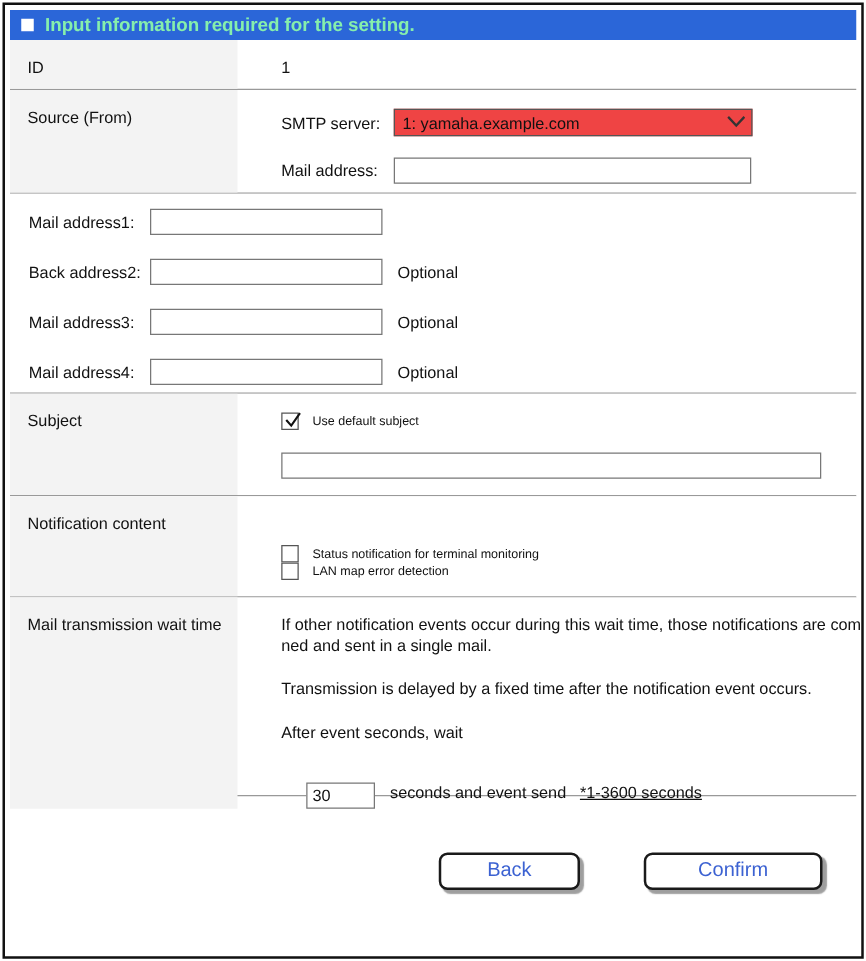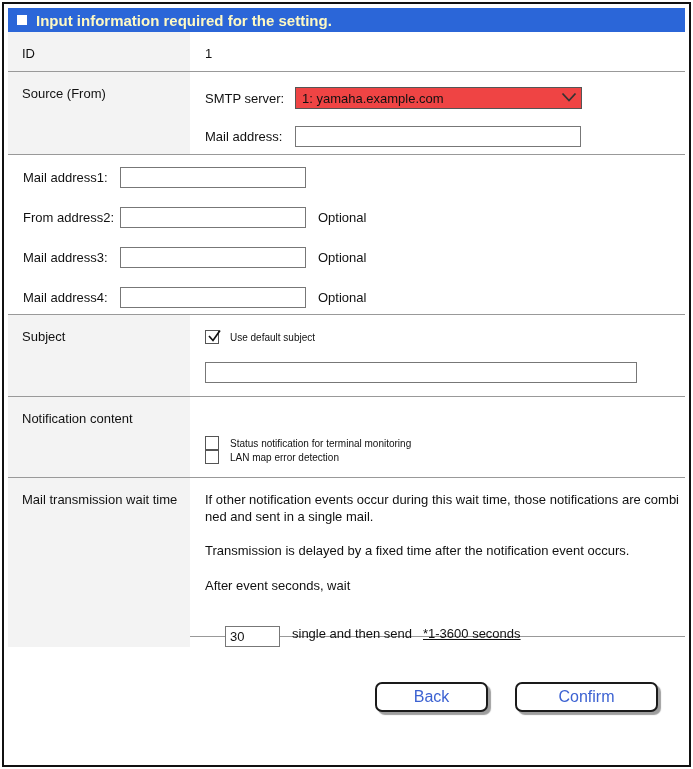--- a/index.html
+++ b/index.html
@@ -12,34 +12,35 @@
   .page { width:693px; height:769px; padding:2px; background:#fff; }
   .frame {
     width:100%; height:100%;
     border:2px solid #111;
     padding:4px 4px 0 4px;
     background:#fff;
     overflow:hidden;
   }
   
   .section-header {
-    height:24px; background:#2b66d8; color:#fef9c3;
+    height:24px; background:#2b66d8; color:#86efac;
     display:flex; align-items:center;
     font-size:15px; font-weight:bold;
     padding-left:9px;
   }
   .marker {
     width:10px; height:10px; background:#fff; display:inline-block;
     margin-right:9px; flex-shrink:0;
   }
   
   .row {
     display:grid; grid-template-columns:182px 1fr;
     border-bottom:1px solid #999;
     background:#fff;
+    gap:20px;
   }
   .label-cell {
     background:#f3f3f3;
     padding:14px 6px 0 14px;
     font-size:13px;
   }
   .content-cell { padding-left:15px; font-size:13px; }
 
   .row-id { height:40px; }
   .row-source { height:83px; }
@@ -108,21 +109,21 @@
   .wait-desc + .wait-desc { margin-top:17px; }
   .wait-line3 { margin-top:19px; font-size:13px; }
   .wait-input-row { margin-top:33px; display:flex; align-items:flex-start;padding-left:20px; }
   .seconds-input { width:55px; }
   .wait-suffix { margin-left:12px; font-size:13px; }
   .wait-range { margin-left:11px; font-size:13px;text-decoration:underline; }
 
   
   .footer {
     display:flex; justify-content:flex-end; align-items:flex-start;
-    gap:27px; padding:45px 27px 0 0;
+    gap:51px; padding:45px 27px 0 0;
   }
   .btn {
     height:30px; background:#fff;
     border:2px solid #1a1a1a; border-radius:7px;
     color:#3c62d2; font-size:16px;
     font-family:"Liberation Sans", sans-serif;
     box-shadow:3px 3px 1px rgba(0,0,0,0.38);
     cursor:pointer;
     display:flex; align-items:center; justify-content:center;
   }
@@ -167,21 +168,21 @@
     </div>
 
     <div class="row row-dest">
       <div class="content-cell">
         <div class="field dest-field">
           <span class="field-label w97">Mail address1:</span>
           <input type="text" class="mail-input" value="" style="">
           <span class="optional-note"></span>
         </div>
         <div class="field dest-field">
-          <span class="field-label w97">From address2:</span>
+          <span class="field-label w97">Back address2:</span>
           <input type="text" class="mail-input" value="" style="">
           <span class="optional-note">Optional</span>
         </div>
         <div class="field dest-field">
           <span class="field-label w97">Mail address3:</span>
           <input type="text" class="mail-input" value="" style="">
           <span class="optional-note">Optional</span>
         </div>
         <div class="field dest-field">
           <span class="field-label w97">Mail address4:</span>
@@ -227,21 +228,21 @@
     </div>
 
     <div class="row row-wait">
       <div class="label-cell">Mail transmission wait time</div>
       <div class="content-cell">
         <div class="wait-desc">If other notification events occur during this wait time, those notifications are combined and sent in a single mail.</div>
         <div class="wait-desc">Transmission is delayed by a fixed time after the notification event occurs.</div>
         <div class="wait-line3">After event seconds, wait</div>
         <div class="wait-input-row">
           <input type="text" class="seconds-input" value="30" style="">
-          <span class="wait-suffix">single and then send</span>
+          <span class="wait-suffix">seconds and event send</span>
           <span class="wait-range">*1-3600 seconds</span>
         </div>
       </div>
     </div>
 
     <div class="footer">
       <button class="btn btn-back">Back</button>
       <button class="btn btn-confirm">Confirm</button>
     </div>
 

